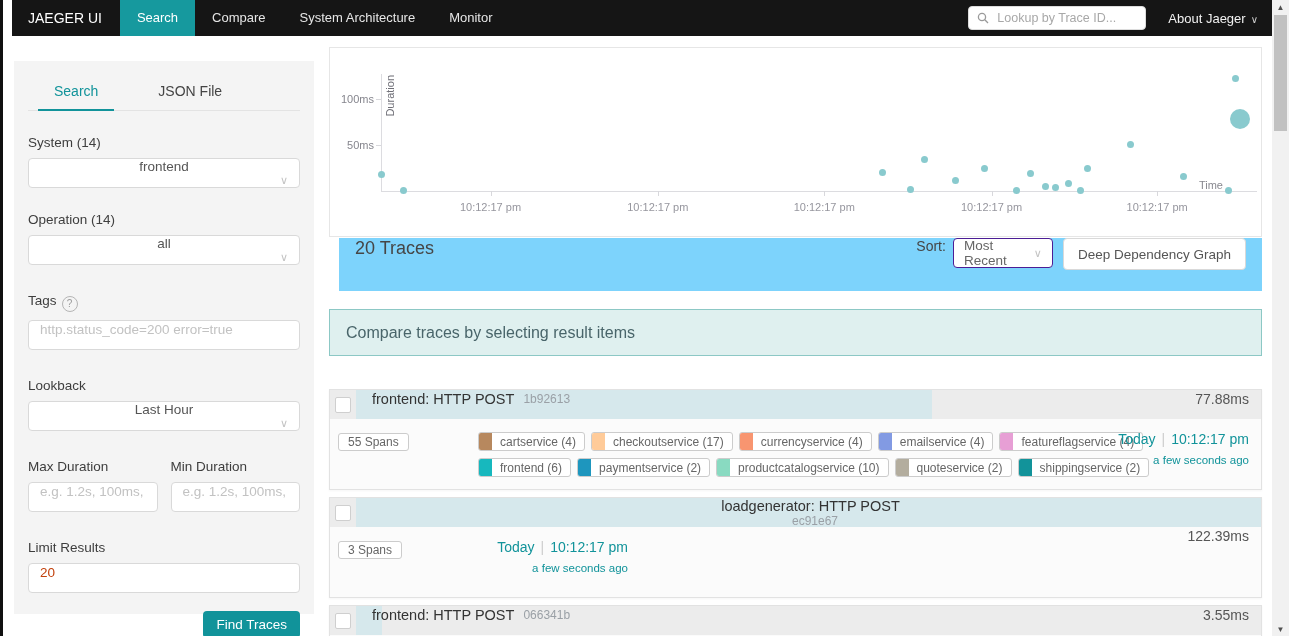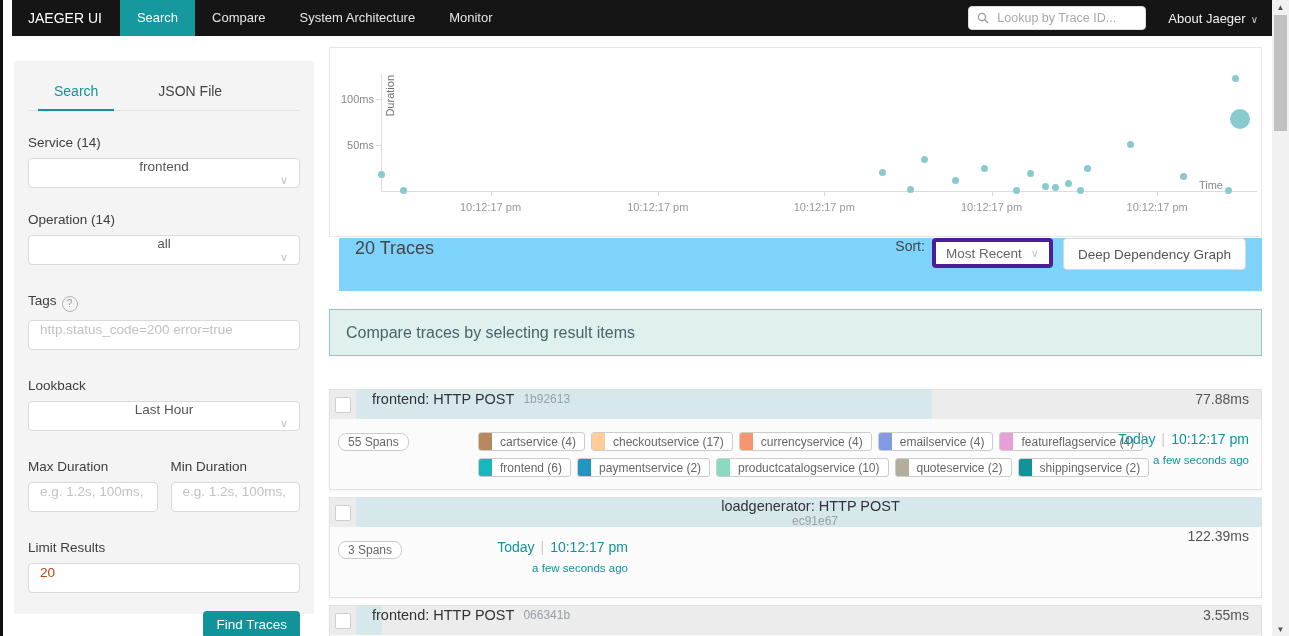--- a/index.html
+++ b/index.html
@@ -62,39 +62,39 @@
   .dot{position:absolute;border-radius:50%;}
   .xtick-dash{position:absolute;top:143px;width:1px;height:5px;background:#d8d8dc;}
   .xtick-label{position:absolute;top:153px;transform:translateX(-50%);font-size:11px;color:#96969e;white-space:nowrap;}
   .time-label{position:absolute;right:38px;top:131px;font-size:11px;color:#88888f;}
 
   
   .results-bar{position:absolute;top:191px;left:10px;right:0;height:53px;background:#7dd3fc;display:flex;align-items:flex-start;padding:0 16px;box-sizing:border-box;}
   .res-count{font-size:18px;color:#464646;}
   .res-spacer{flex:1;}
   .sort-label{font-size:14px;color:#454545;margin-right:7px;}
-  .sort-select{height:30px;background:#fff;border:4px solid #4c1d95;border-radius:4px;display:flex;align-items:center;padding:0 10px;font-size:13.5px;color:#666;width:121px;box-sizing:border-box;margin-right:10px;cursor:pointer;}
+  .sort-select{height:30px;background:#fff;border:1px solid #4c1d95;border-radius:4px;display:flex;align-items:center;padding:0 10px;font-size:13.5px;color:#666;width:100px;box-sizing:border-box;margin-right:10px;cursor:pointer;}
   .sort-select .chev{margin-left:auto;color:#c3c3c3;font-size:11px;}
   .ddg-btn{height:32px;background:#fff;border:1px solid #d9d9d9;border-radius:4px;font-size:13.5px;color:#555;padding:0 14px;cursor:pointer;font-family:inherit;}
 
   
   .banner{position:absolute;top:262px;left:0;right:0;height:47px;background:#dff0ef;border:1px solid #8cc8c5;box-sizing:border-box;display:flex;align-items:center;padding:0 16px;font-size:16px;color:#49656a;}
 
   
   .trace-row{position:absolute;left:0;right:0;border:1px solid #e2e2e2;background:#fbfbfb;box-shadow:0 1px 2px rgba(0,0,0,.04);}
   .t-header{height:29px;display:flex;align-items:stretch;cursor:pointer;}
   .cb-cell{width:26px;background:#ececec;display:flex;align-items:center;justify-content:center;flex:0 0 auto;}
   .checkbox{width:14px;height:14px;background:#fff;border:1px solid #cfcfcf;border-radius:2px;cursor:pointer;}
   .t-bar{flex:1;display:flex;align-items:center;padding:0 12px 12px 16px;min-width:0;}
   .t-title{font-size:14.5px;color:#333;white-space:nowrap;}
   .t-id{font-size:12px;color:#9aa0a6;margin-left:9px;}
   .t-dur{margin-left:auto;font-size:14px;color:#555;}
   .t-body{display:flex;padding:11px 12px 10px 8px;min-height:49px;box-sizing:content-box;align-items:flex-start;}
   .spans-col{width:140px;flex:0 0 auto;padding-top:2px;}
-  .chip{display:inline-block;border:1px solid #ccc;border-radius:8px;background:#fff;font-size:12px;color:#666;padding:1px 9px;white-space:nowrap;}
+  .chip{display:inline-block;border:1px solid #ccc;border-radius:3px;background:#fff;font-size:12px;color:#666;padding:1px 9px;white-space:nowrap;}
   .tags-col{flex:1;display:flex;flex-direction:column;gap:7px;min-width:0;padding-top:2px;}
   .tag-line{display:flex;gap:6px;flex-wrap:nowrap;}
   .tag{display:inline-flex;border:1px solid #ccc;border-radius:3px;background:#fff;overflow:hidden;height:19px;align-items:center;box-sizing:border-box;flex:0 0 auto;}
   .tag-color{width:13px;align-self:stretch;flex:0 0 auto;}
   .tag-label{font-size:12px;color:#666;padding:0 8px;white-space:nowrap;}
   .meta-col{width:150px;flex:0 0 auto;text-align:right;padding-top:1px;}
   .meta-line1{font-size:14px;color:#11939A;white-space:nowrap;}
   .meta-sep{color:#ccc;margin:0 6px;}
   .meta-rel{font-size:11.5px;color:#11939A;margin-top:7px;}
 </style>
@@ -120,21 +120,21 @@
     </div>
     <span class="nav-about"><span>About Jaeger</span><span class="chev">∨</span></span>
   </div>
 
   <div class="sidebar">
     <div class="tabs">
       <span class="tab first active">Search</span>
       <span class="tab second">JSON File</span>
     </div>
 
-    <div class="field-label"><span>Service</span> <span class="cnt">(14)</span></div>
+    <div class="field-label"><span>System</span> <span class="cnt">(14)</span></div>
     <div class="sel">
         <span>frontend</span>
         <span class="chev">∨</span>
       </div>
 
     <div class="field-label"><span>Operation</span> <span class="cnt">(14)</span></div>
     <div class="sel">
         <span>all</span>
         <span class="chev">∨</span>
       </div>

